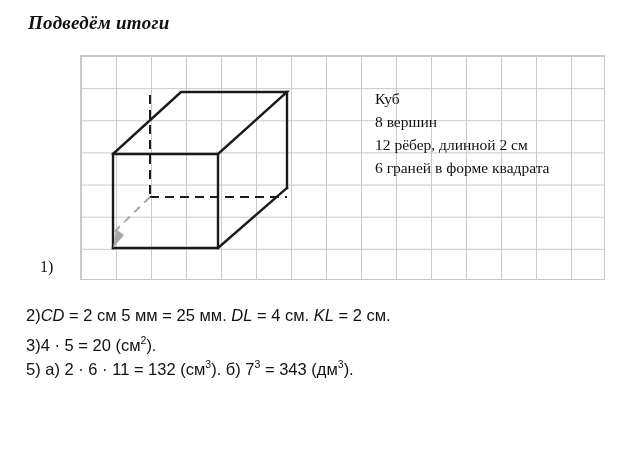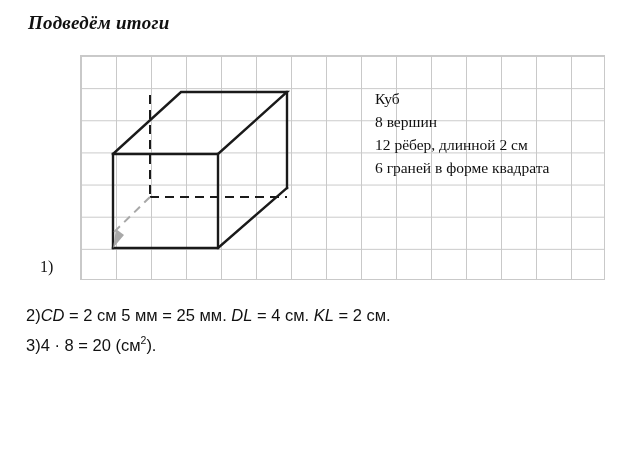--- a/index.html
+++ b/index.html
@@ -150,21 +150,24 @@
 
   <div id="item1-label">1)</div>
 
   <div id="answers">
 
     <div class="ans-line">
       <span>2)</span><span class="it">CD</span><span> = 2 см 5 мм = 25 мм. </span><span class="it">DL</span><span> = 4 см. </span><span class="it">KL</span><span> = 2 см.</span>
     </div>
 
     <div class="ans-line">
-      <span>3)</span><span>4 · 8 = 20 (см</span><span class="sup">2</span><span>).</span>
+      <span>3)</span><span>4 · 5 = 20 (см</span><span class="sup">2</span><span>).</span>
     </div>
 
 
 
+    <div class="ans-line">
+      <span>5)</span><span> а) 2 · 6 · 11 = 132 (см</span><span class="sup">3</span><span>). б) 7</span><span class="sup">3</span><span> = 343 (дм</span><span class="sup">3</span><span>).</span>
+    </div>
 
   </div>
 
 </div>
 
 </body></html>

